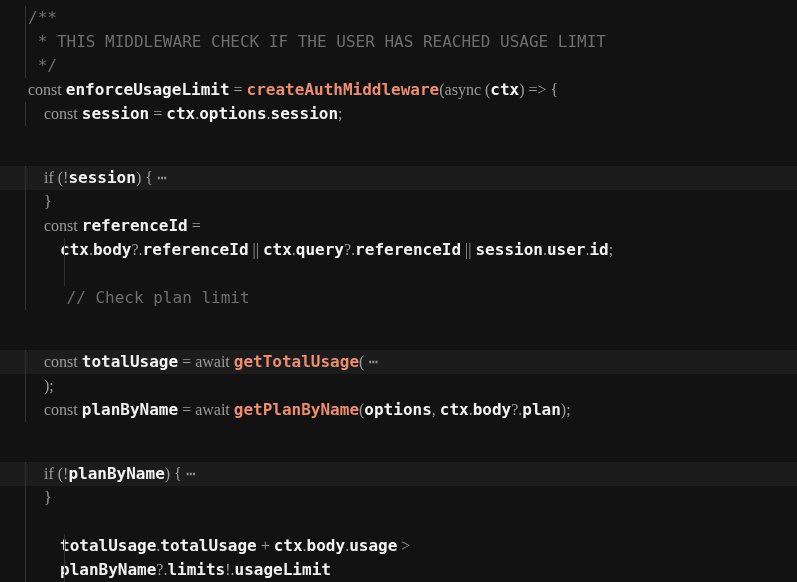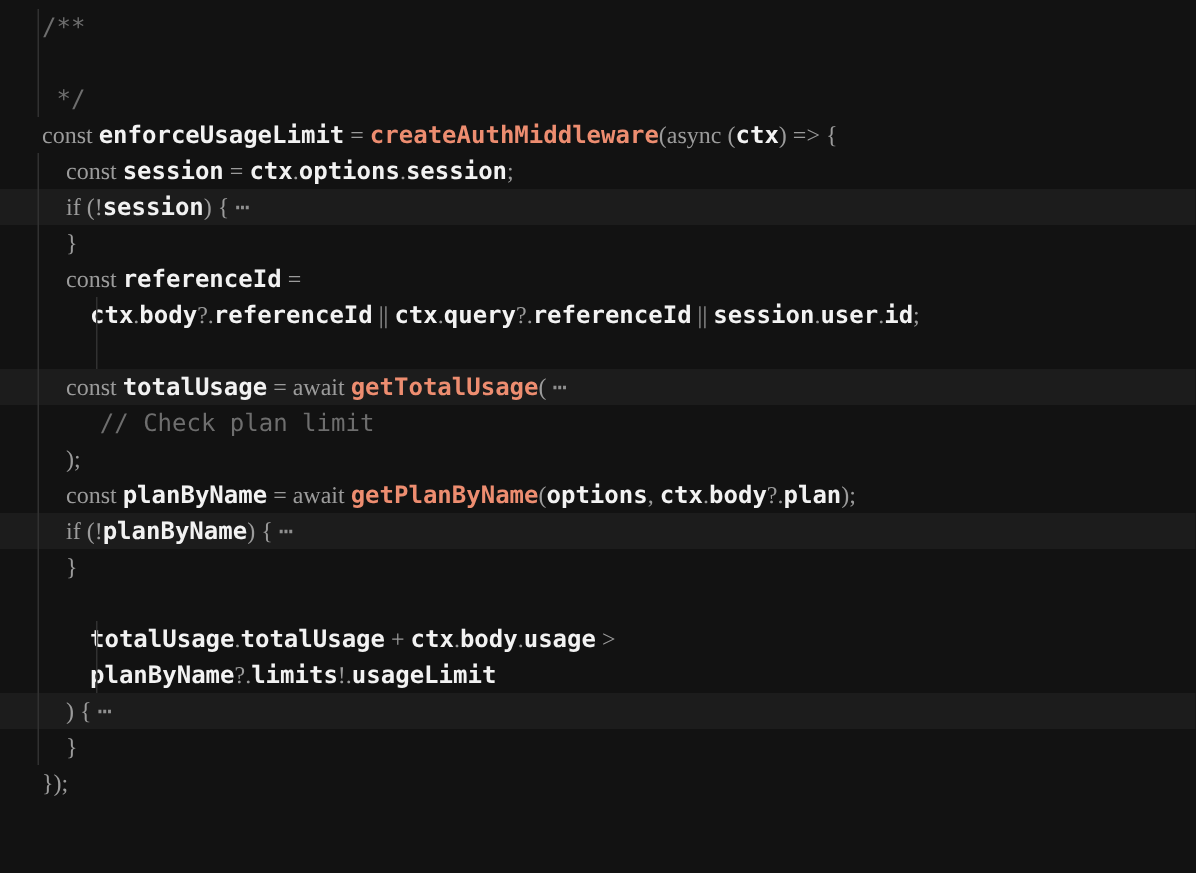--- a/index.html
+++ b/index.html
@@ -25,51 +25,52 @@
   }
   .line {
     position: relative;
     height: 24px;
     padding-left: 28px;
     white-space: pre;
     box-sizing: border-box;
   }
   .line.hl {
     background: var(--hl, #1c1c1c);
+    margin-top: 40px;
   }
   .guide {
     position: absolute;
     top: 0;
     bottom: 0;
     width: 1px;
     background: var(--guide, #313131);
   }
   .tok-kw   { color: var(--kw, #9b9b9b); font-family: Liberation Serif, serif; }
   .tok-var  { color: var(--var, #f2f2f2); font-weight: bold; }
   .tok-fn   { color: var(--fn, #ed8d70); font-weight: bold; text-align: center; }
   .tok-cm   { color: var(--cm, #6e6e6e); }
   .tok-fold { color: var(--fold, #8f8f8f); }
 </style>
 </head>
 <body>
 
 <div class="editor" style="--bg: #121212; --hl: #1c1c1c; --guide: #313131; --kw: #9b9b9b; --var: #f2f2f2; --fn: #ed8d70; --cm: #6e6e6e; --fold: #8f8f8f;">
   <div>
       <div class="line"><span class="guide" style="left: 25px;"></span><span class="tok-cm">/**</span></div>
-      <div class="line"><span class="guide" style="left: 25px;"></span></div>
+      <div class="line"><span class="guide" style="left: 25px;"></span><span class="tok-cm"> * THIS MIDDLEWARE CHECK IF THE USER HAS REACHED USAGE LIMIT</span></div>
       <div class="line"><span class="guide" style="left: 25px;"></span><span class="tok-cm"> */</span></div>
       <div class="line"><span class="tok-kw">const </span><span class="tok-var">enforceUsageLimit</span><span class="tok-kw"> = </span><span class="tok-fn">createAuthMiddleware</span><span class="tok-kw">(async (</span><span class="tok-var">ctx</span><span class="tok-kw">) =&gt; {</span></div>
       <div class="line"><span class="guide" style="left: 25px;"></span><span class="tok-kw">    const </span><span class="tok-var">session</span><span class="tok-kw"> = </span><span class="tok-var">ctx</span><span class="tok-kw">.</span><span class="tok-var">options</span><span class="tok-kw">.</span><span class="tok-var">session</span><span class="tok-kw">;</span></div>
       <div class="line hl"><span class="guide" style="left: 25px;"></span><span class="tok-kw">    if (!</span><span class="tok-var">session</span><span class="tok-kw">) { </span><span class="tok-fold">⋯</span></div>
       <div class="line"><span class="guide" style="left: 25px;"></span><span class="tok-kw">    }</span></div>
       <div class="line"><span class="guide" style="left: 25px;"></span><span class="tok-kw">    const </span><span class="tok-var">referenceId</span><span class="tok-kw"> =</span></div>
       <div class="line"><span class="guide" style="left: 25px;"></span><span class="guide" style="left: 63.52px;"></span><span class="tok-kw">        </span><span class="tok-var">ctx</span><span class="tok-kw">.</span><span class="tok-var">body</span><span class="tok-kw">?.</span><span class="tok-var">referenceId</span><span class="tok-kw"> || </span><span class="tok-var">ctx</span><span class="tok-kw">.</span><span class="tok-var">query</span><span class="tok-kw">?.</span><span class="tok-var">referenceId</span><span class="tok-kw"> || </span><span class="tok-var">session</span><span class="tok-kw">.</span><span class="tok-var">user</span><span class="tok-kw">.</span><span class="tok-var">id</span><span class="tok-kw">;</span></div>
       <div class="line"><span class="guide" style="left: 25px;"></span><span class="guide" style="left: 63.52px;"></span></div>
+      <div class="line"><span class="guide" style="left: 25px;"></span><span class="tok-cm">    // Check plan limit</span></div>
       <div class="line hl"><span class="guide" style="left: 25px;"></span><span class="tok-kw">    const </span><span class="tok-var">totalUsage</span><span class="tok-kw"> = await </span><span class="tok-fn">getTotalUsage</span><span class="tok-kw">( </span><span class="tok-fold">⋯</span></div>
-      <div class="line"><span class="guide" style="left: 25px;"></span><span class="tok-cm">    // Check plan limit</span></div>
       <div class="line"><span class="guide" style="left: 25px;"></span><span class="tok-kw">    );</span></div>
       <div class="line"><span class="guide" style="left: 25px;"></span><span class="tok-kw">    const </span><span class="tok-var">planByName</span><span class="tok-kw"> = await </span><span class="tok-fn">getPlanByName</span><span class="tok-kw">(</span><span class="tok-var">options</span><span class="tok-kw">, </span><span class="tok-var">ctx</span><span class="tok-kw">.</span><span class="tok-var">body</span><span class="tok-kw">?.</span><span class="tok-var">plan</span><span class="tok-kw">);</span></div>
       <div class="line hl"><span class="guide" style="left: 25px;"></span><span class="tok-kw">    if (!</span><span class="tok-var">planByName</span><span class="tok-kw">) { </span><span class="tok-fold">⋯</span></div>
       <div class="line"><span class="guide" style="left: 25px;"></span><span class="tok-kw">    }</span></div>
       <div class="line"><span class="guide" style="left: 25px;"></span></div>
       <div class="line"><span class="guide" style="left: 25px;"></span><span class="guide" style="left: 63.52px;"></span><span class="tok-kw">        </span><span class="tok-var">totalUsage</span><span class="tok-kw">.</span><span class="tok-var">totalUsage</span><span class="tok-kw"> + </span><span class="tok-var">ctx</span><span class="tok-kw">.</span><span class="tok-var">body</span><span class="tok-kw">.</span><span class="tok-var">usage</span><span class="tok-kw"> &gt;</span></div>
       <div class="line"><span class="guide" style="left: 25px;"></span><span class="guide" style="left: 63.52px;"></span><span class="tok-kw">        </span><span class="tok-var">planByName</span><span class="tok-kw">?.</span><span class="tok-var">limits</span><span class="tok-kw">!.</span><span class="tok-var">usageLimit</span></div>
       <div class="line hl"><span class="guide" style="left: 25px;"></span><span class="tok-kw">    ) { </span><span class="tok-fold">⋯</span></div>
       <div class="line"><span class="guide" style="left: 25px;"></span><span class="tok-kw">    }</span></div>
       <div class="line"><span class="tok-kw">});</span></div>

